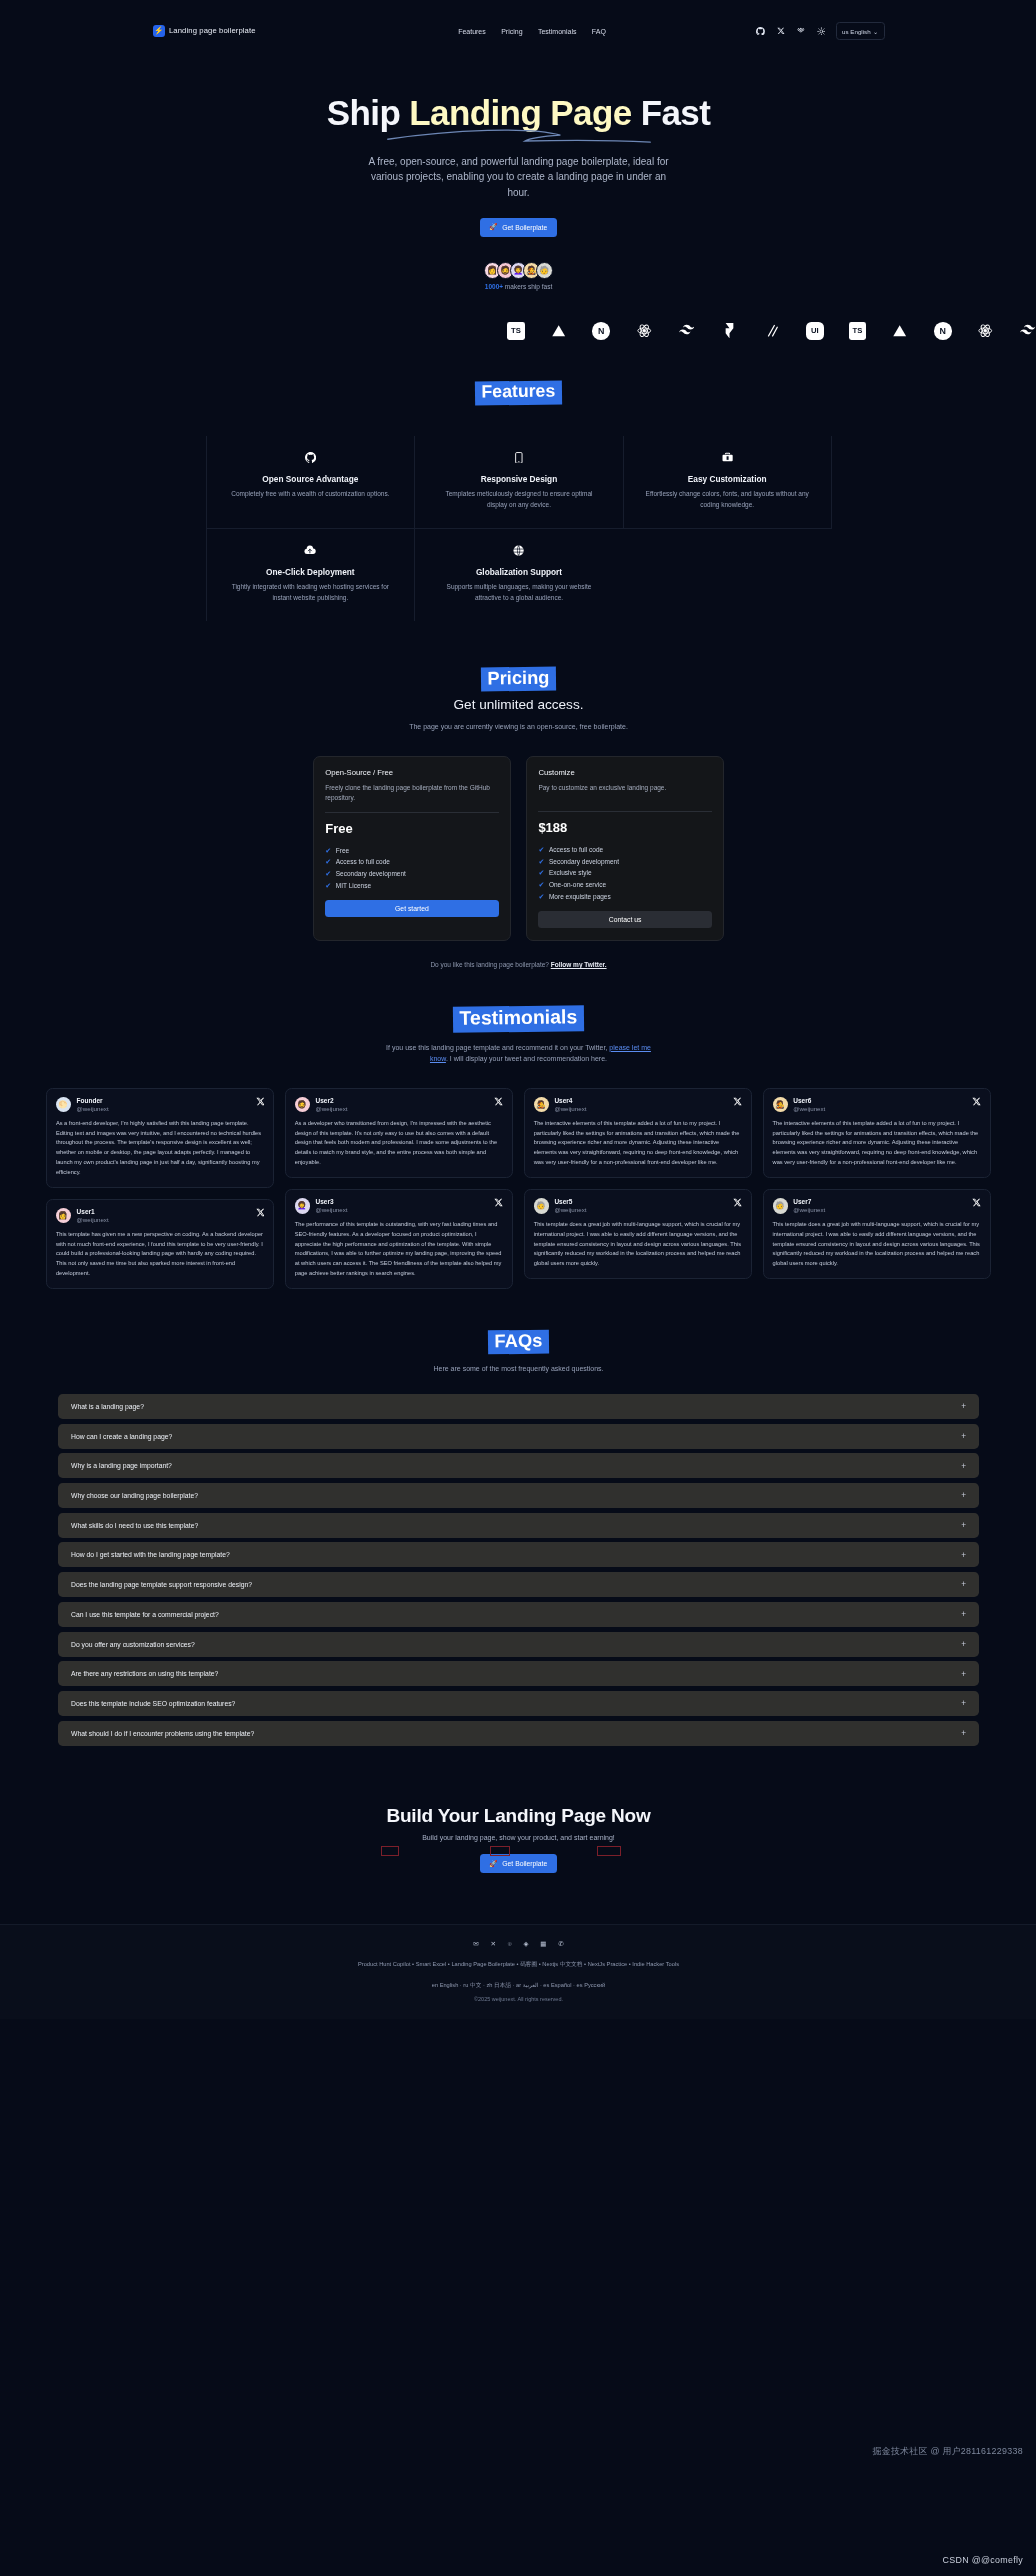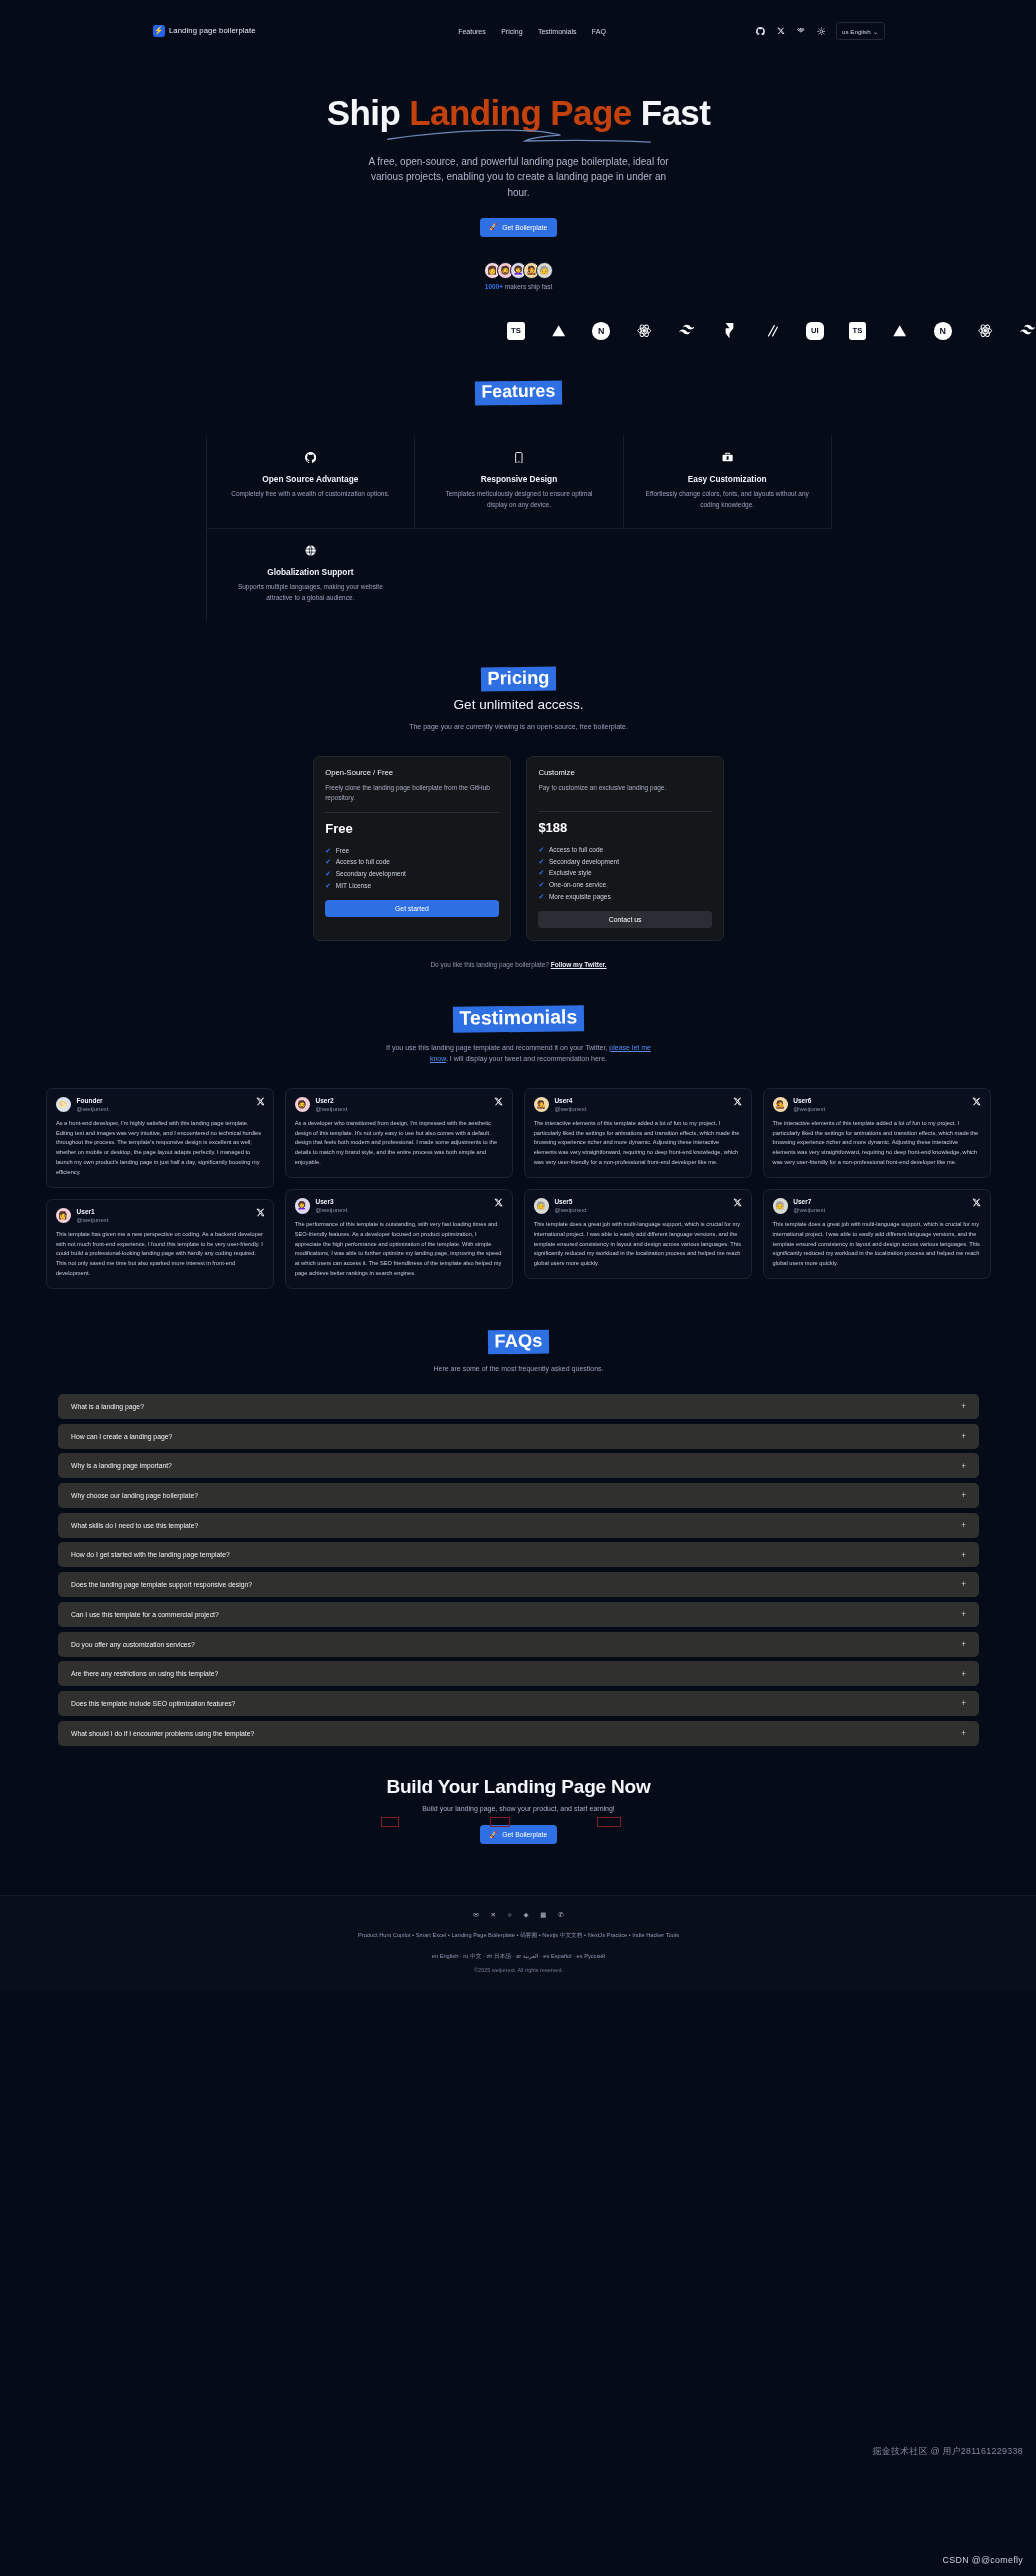--- a/index.html
+++ b/index.html
@@ -61,21 +61,21 @@
 
   
   .hero { padding-top: 32.5px; text-align: center; }
   .hero h1 {
     font-size: 35px;
     font-weight: bold;
     letter-spacing: -0.6px;
     line-height: 1.05;
     color: #f4f6fb;
   }
-  .hero h1 .hl { color: #c2410c; position: relative; }
+  .hero h1 .hl { color: #fef9c3; position: relative; }
   .hero-underline {
     width: 272px; height: 15.4px; margin: -3.5px auto 0;
     position: relative;
   }
   .hero-sub {
     margin: 10.6px auto 0;
     width: 319px;
     font-size: 10px;
     line-height: 1.55;
     color: #aeb7cb;
@@ -233,21 +233,21 @@
     border-radius: 4.7px;
     height: 25px;
     display: flex; align-items: center; justify-content: space-between;
     padding: 0 13px;
     cursor: pointer;
   }
   .faq-q { font-size: 6.8px; color: #eef1f7; }
   .faq-plus { font-size: 8.3px; color: #c9cfdc; line-height: 1; }
 
   
-  .cta { margin-top: 30px; text-align: center; position: relative; }
+  .cta { margin-top: 59px; text-align: center; position: relative; }
   .cta h2 { font-size: 19px; font-weight: bold; color: #f4f6fb; letter-spacing: -0.2px; }
   .cta p { margin-top: 7.7px; font-size: 7px; color: #a8b1c6; }
   .cta .btn-primary { margin-top: 13px; }
   .cta-marks { position: absolute; left: 0; right: 0; top: 41px; height: 17.7px; pointer-events: none; }
   .cta-mark { position: absolute; border: 0.6px solid #7c1f2a; height: 10px; }
 
   
   .footer {
     margin-top: 51px;
     background: #090e1b;
@@ -434,20 +434,30 @@
               <path d="M8 1h6a2 2 0 012 2v1h-2V3H8v1H6V3a2 2 0 012-2z"></path>
               <rect x="1" y="5" width="20" height="13" rx="2"></rect>
               <rect x="9" y="8" width="4" height="7" fill="#0b1222"></rect>
             </svg>
           </div>
         <div class="feat-title">Easy Customization</div>
         <div class="feat-desc">Effortlessly change colors, fonts, and layouts without any coding knowledge.</div>
       </div>
 
 
+      <div class="feat-cell">
+        <div class="feat-ico">
+            <svg width="11.8" height="10.6" viewBox="0 0 22 20" fill="currentColor">
+              <path d="M5.5 17a5 5 0 01-.5-9.97A6 6 0 0117 6.5a4.5 4.5 0 01-.5 10.5H5.5z"></path>
+              <path d="M11 15V8M8 11l3-3 3 3" stroke="#0b1222" stroke-width="1.6" fill="none" stroke-linecap="round"></path>
+            </svg>
+          </div>
+        <div class="feat-title">One-Click Deployment</div>
+        <div class="feat-desc">Tightly integrated with leading web hosting services for instant website publishing.</div>
+      </div>
 
       <div class="feat-cell">
         <div class="feat-ico">
             <svg width="11.2" height="11.2" viewBox="0 0 22 22" fill="currentColor">
               <circle cx="11" cy="11" r="10"></circle>
               <path d="M11 1c3 3.5 3 16.5 0 20M11 1C8 4.5 8 17.5 11 21M1.6 8h18.8M1.6 14h18.8" stroke="#0b1222" stroke-width="1.4" fill="none"></path>
             </svg>
           </div>
         <div class="feat-title">Globalization Support</div>
         <div class="feat-desc">Supports multiple languages, making your website attractive to a global audience.</div>

